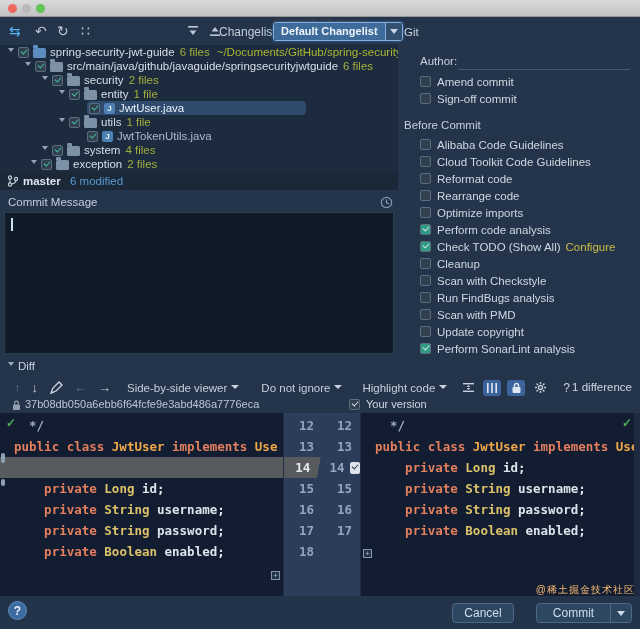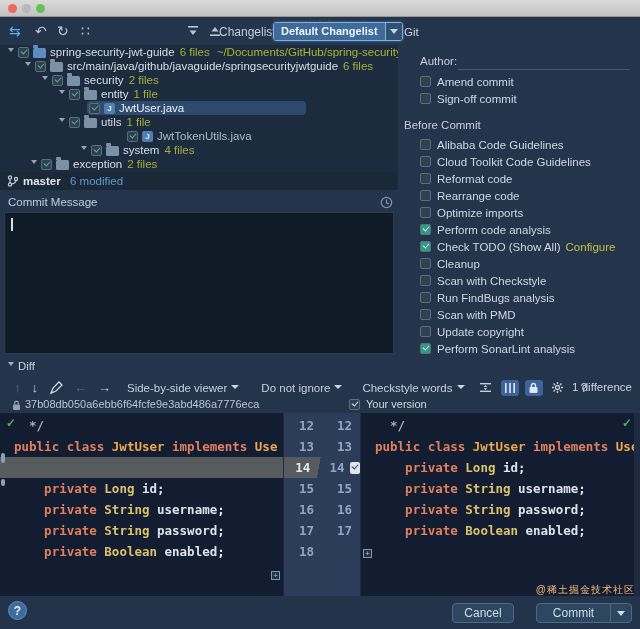--- a/index.html
+++ b/index.html
@@ -151,22 +151,22 @@
       </span>
   </div>
 
   <div id="tree">
       <div class="trow" style="padding-left: 8px;"><span><span class="tarrow"></span><span class="cb ck"></span><span class="ficon repo"></span><span class="tlabel">spring-security-jwt-guide</span><span class="tcount">6 files</span><span class="tpath">~/Documents/GitHub/spring-security-jwt-guide</span></span></div>
       <div class="trow" style="padding-left: 25px;"><span><span class="tarrow"></span><span class="cb ck"></span><span class="ficon"></span><span class="tlabel">src/main/java/github/javaguide/springsecurityjwtguide</span><span class="tcount">6 files</span></span></div>
       <div class="trow" style="padding-left: 42px;"><span><span class="tarrow"></span><span class="cb ck"></span><span class="ficon"></span><span class="tlabel">security</span><span class="tcount">2 files</span></span></div>
       <div class="trow" style="padding-left: 59px;"><span><span class="tarrow"></span><span class="cb ck"></span><span class="ficon"></span><span class="tlabel">entity</span><span class="tcount">1 file</span></span></div>
       <div class="trow" style="padding-left: 76px;"><span style="display: inline-block; width: 11px;"></span><span class="selwrap"><span class="cb ck"></span><span class="jicon">J</span><span class="tfile" style="color: rgb(232, 241, 250);">JwtUser.java</span></span></div>
       <div class="trow" style="padding-left: 59px;"><span><span class="tarrow"></span><span class="cb ck"></span><span class="ficon"></span><span class="tlabel">utils</span><span class="tcount">1 file</span></span></div>
-      <div class="trow" style="padding-left: 116px;"><span><span style="display: inline-block; width: 11px;"></span><span class="cb ck"></span><span class="jicon">J</span><span class="tfile">JwtTokenUtils.java</span></span></div>
-      <div class="trow" style="padding-left: 42px; margin-left: 39px;"><span><span class="tarrow"></span><span class="cb ck"></span><span class="ficon"></span><span class="tlabel">system</span><span class="tcount">4 files</span></span></div>
+      <div class="trow" style="padding-left: 76px;"><span><span style="display: inline-block; width: 11px;"></span><span class="cb ck"></span><span class="jicon">J</span><span class="tfile">JwtTokenUtils.java</span></span></div>
+      <div class="trow" style="padding-left: 42px;"><span><span class="tarrow"></span><span class="cb ck"></span><span class="ficon"></span><span class="tlabel">system</span><span class="tcount">4 files</span></span></div>
       <div class="trow" style="padding-left: 31px;"><span><span class="tarrow"></span><span class="cb ck"></span><span class="ficon"></span><span class="tlabel">exception</span><span class="tcount">2 files</span></span></div>
     </div>
 
   <div id="branch-row">
     <svg class="mini-svg" style="left:7px;top:3px;" width="12" height="12" viewBox="0 0 12 12">
       <circle cx="3" cy="2.5" r="1.6" fill="none" stroke="#c3cedb" stroke-width="1.2"></circle>
       <circle cx="3" cy="9.5" r="1.6" fill="none" stroke="#c3cedb" stroke-width="1.2"></circle>
       <circle cx="9" cy="4" r="1.6" fill="none" stroke="#c3cedb" stroke-width="1.2"></circle>
       <path d="M3 4 L3 8 M9 5.5 Q9 8 4.6 9" fill="none" stroke="#c3cedb" stroke-width="1.2"></path>
     </svg>
@@ -268,21 +268,21 @@
     <span class="dt">→</span>
     <span class="dd" style="margin-left:16px;">
         <span>Side-by-side viewer</span>
         <span class="tri-down"></span>
       </span>
     <span class="dd" style="margin-left:22px;">
         <span>Do not ignore</span>
         <span class="tri-down"></span>
       </span>
     <span class="dd" style="margin-left:20px;">
-        <span>Checkstyle words</span>
+        <span>Highlight code</span>
         <span class="tri-down"></span>
       </span>
     <span class="tgl" style="margin-left:12px;">
       <svg width="13" height="13" viewBox="0 0 13 13">
           <rect x="1" y="2" width="11" height="1.4" fill="#c6d0dc"></rect>
           <rect x="1" y="9.6" width="11" height="1.4" fill="#c6d0dc"></rect>
           <path d="M6.5 4 L8.3 6 L4.7 6 Z M6.5 9 L4.7 7 L8.3 7 Z" fill="#c6d0dc"></path>
         </svg>
     </span>
     <span class="tgl on">

